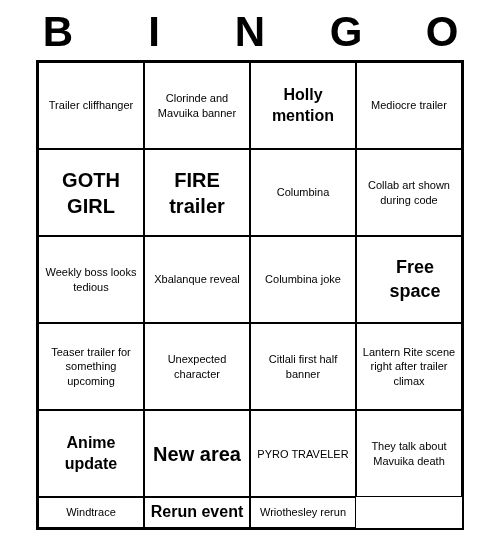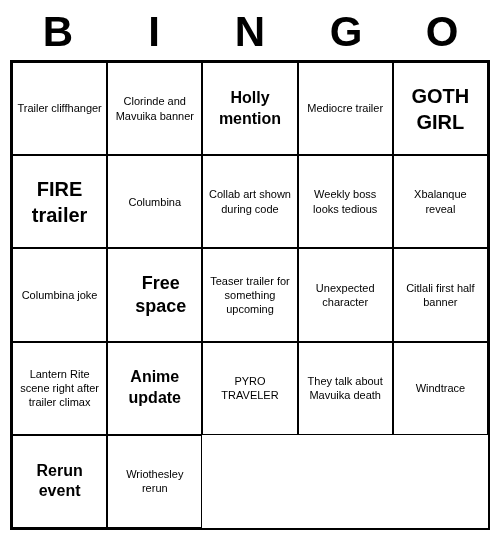--- a/index.html
+++ b/index.html
@@ -21,23 +21,23 @@
     }
     .bingo-title span {
       font-size: 42px;
       font-weight: bold;
       color: #000;
       width: 88px;
       text-align: center;
     }
     .bingo-grid {
       display: grid;
-      grid-template-columns: repeat(5, 1fr);
+      grid-template-columns: repeat(4, 1fr);
       grid-template-rows: repeat(5, 1fr);
-      width: 480px;
+      width: 428px;
       height: 470px;
       border: 2px solid #000;
     }
     .bingo-cell {
       border: 1px solid #000;
       display: flex;
       align-items: center;
       justify-content: center;
       text-align: center;
       padding: 4px;
@@ -82,18 +82,19 @@
     <div class="bingo-cell">Collab art shown during code</div>
     <div class="bingo-cell">Weekly boss looks tedious</div>
     <div class="bingo-cell">Xbalanque reveal</div>
     <div class="bingo-cell">Columbina joke</div>
     <div class="bingo-cell free-space">Free space</div>
     <div class="bingo-cell">Teaser trailer for something upcoming</div>
     <div class="bingo-cell">Unexpected character</div>
     <div class="bingo-cell">Citlali first half banner</div>
     <div class="bingo-cell">Lantern Rite scene right after trailer climax</div>
     <div class="bingo-cell medium-text">Anime update</div>
+    <div class="bingo-cell large-text">New area</div>
     <div class="bingo-cell">PYRO TRAVELER</div>
     <div class="bingo-cell">They talk about Mavuika death</div>
     <div class="bingo-cell">Windtrace</div>
     <div class="bingo-cell medium-text">Rerun event</div>
     <div class="bingo-cell">Wriothesley rerun</div>
   </div>
 
 </body></html>

